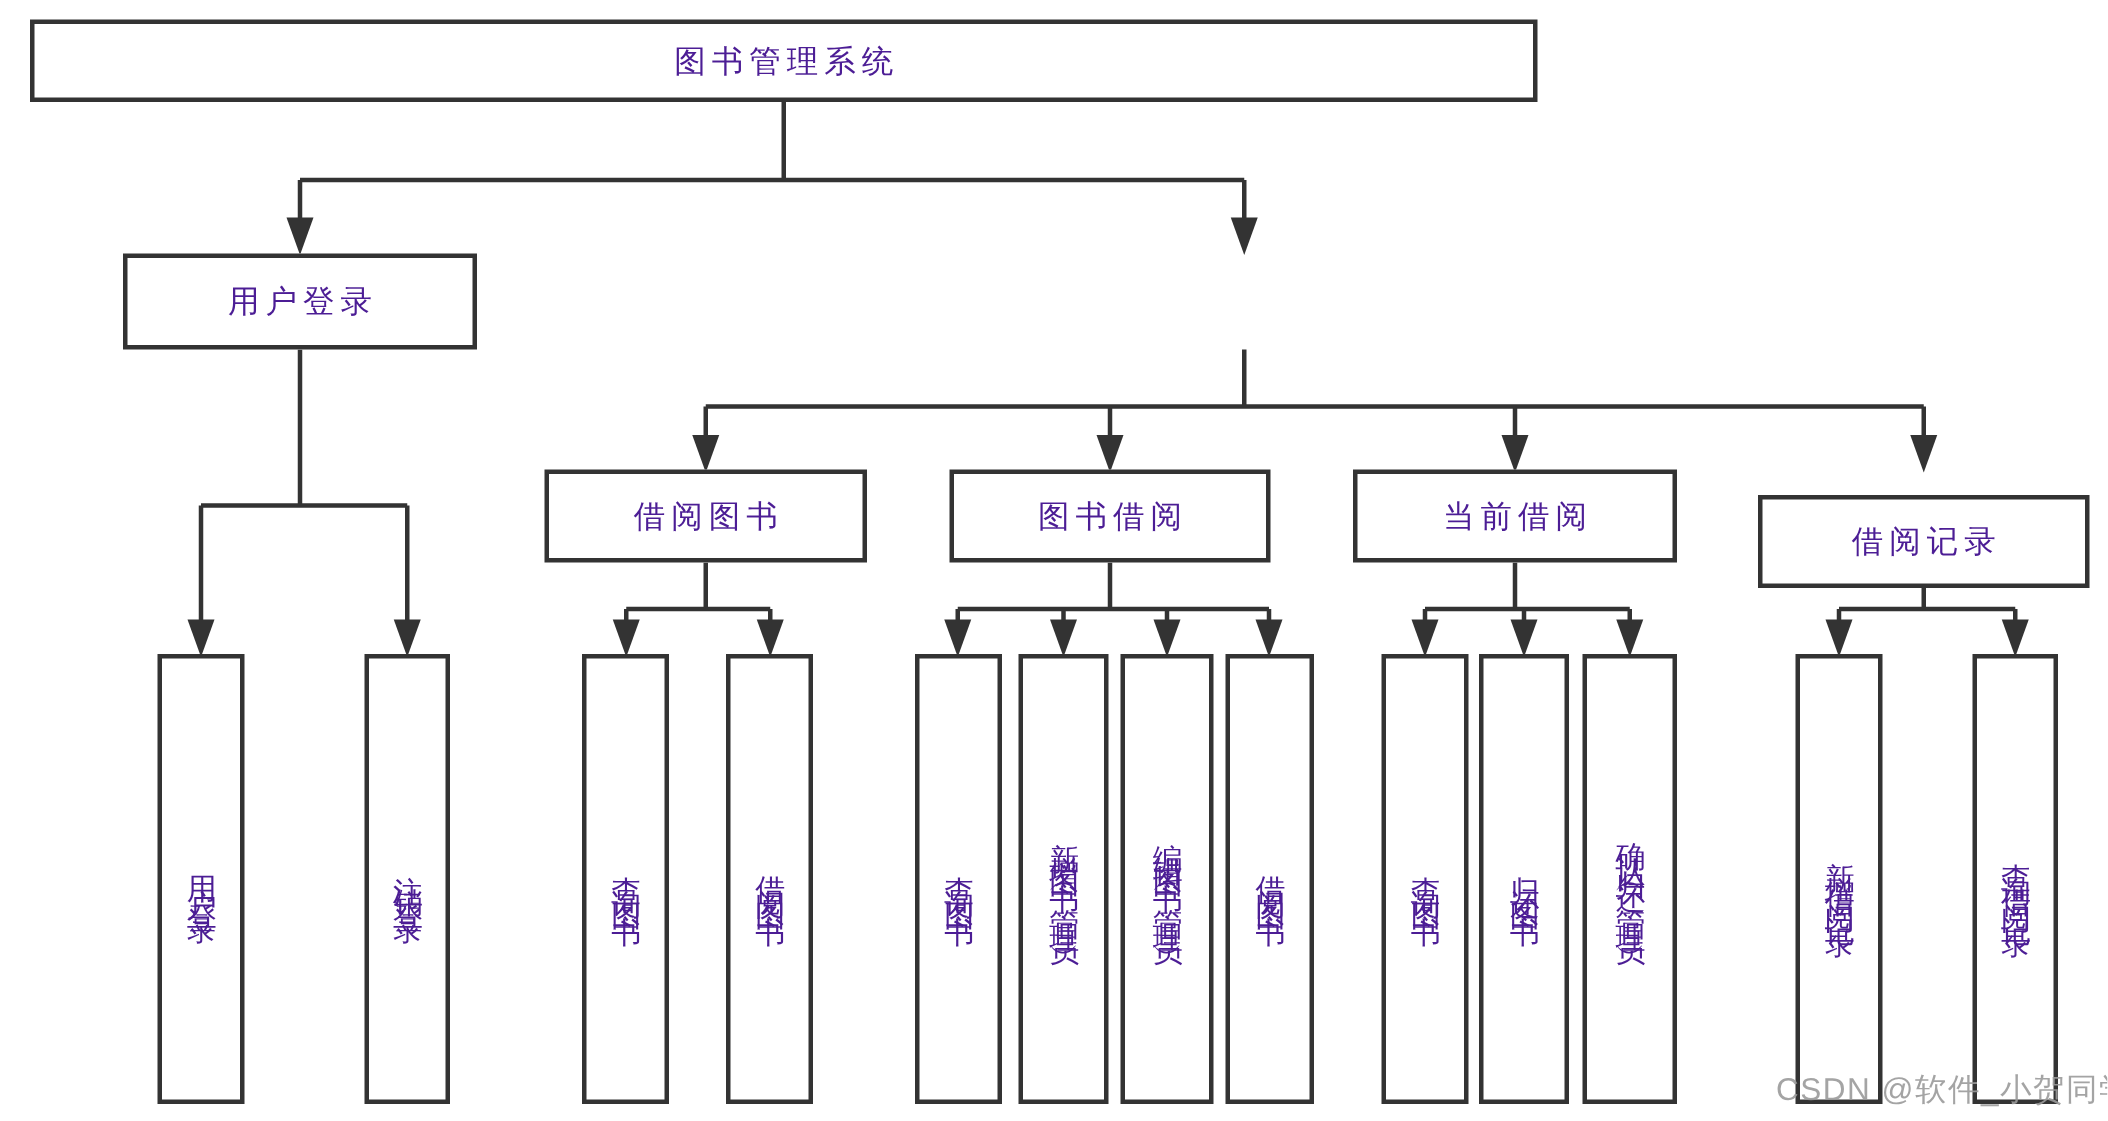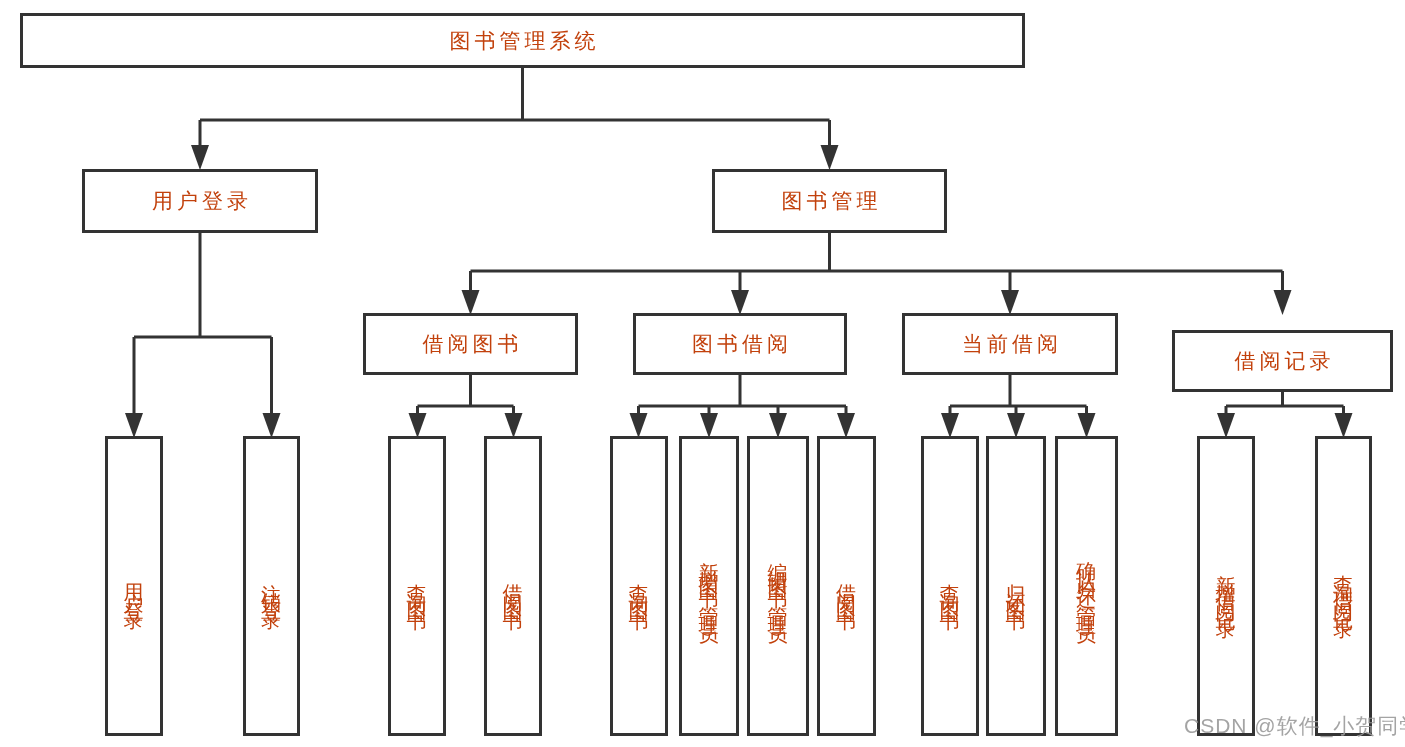--- a/index.html
+++ b/index.html
@@ -18,21 +18,21 @@
     z-index: 1;
   }
   .node {
     position: absolute;
     box-sizing: border-box;
     border: 3px solid #333333;
     background: #ffffff;
     display: flex;
     align-items: center;
     justify-content: center;
-    color: #c2410c;
+    color: #4c1d95;
     z-index: 2;
   }
   .node.h { font-size: 21px; letter-spacing: 4px; }
   .node.h .lbl { text-indent: 4px; white-space: nowrap; }
   .node.v .lbl {
     writing-mode: vertical-rl;
     text-orientation: mixed;
     font-size: 20px;
     letter-spacing: 9px;
     line-height: 1;
@@ -86,23 +86,20 @@
     </g>
   </svg>
 
   <div class="node h" style="left:20px;top:13px;width:1005px;height:55px">
     <span class="lbl">图书管理系统</span>
   </div>
 
   <div class="node h" style="left:82px;top:169px;width:236px;height:64px">
     <span class="lbl">用户登录</span>
   </div>
-  <div class="node h" style="left:712px;top:169px;width:235px;height:64px">
-    <span class="lbl">图书管理</span>
-  </div>
 
   <div class="node h" style="left:363px;top:313px;width:215px;height:62px">
     <span class="lbl">借阅图书</span>
   </div>
   <div class="node h" style="left:902px;top:313px;width:216px;height:62px">
     <span class="lbl">当前借阅</span>
   </div>
   <div class="node h" style="left:633px;top:313px;width:214px;height:62px">
     <span class="lbl">图书借阅</span>
   </div>

